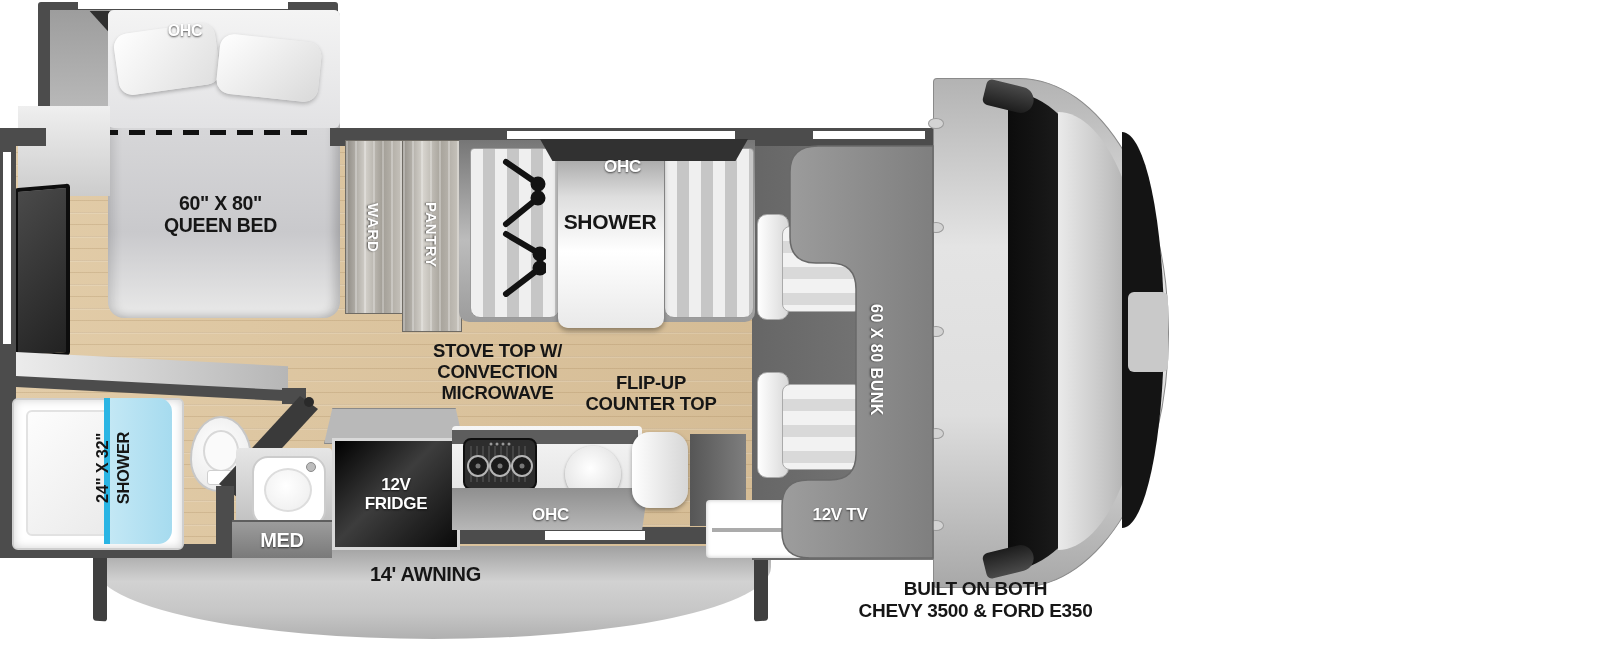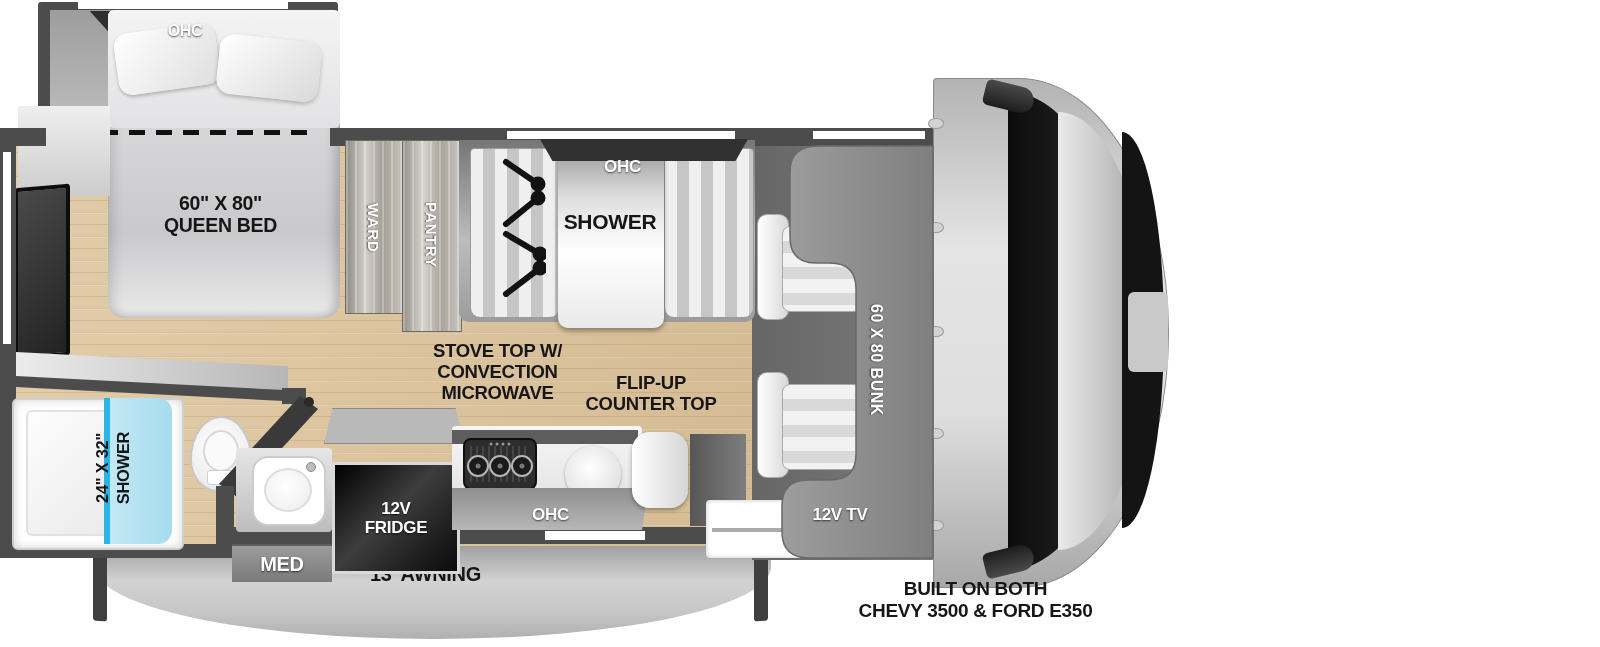--- a/index.html
+++ b/index.html
@@ -6,21 +6,21 @@
   #stage{
     position:relative;width:1600px;height:647px;background:#ffffff;overflow:hidden;
     font-family:"Liberation Sans","DejaVu Sans",sans-serif;font-weight:bold;
   }
   .abs{position:absolute;}
   .wall{background:#4c4c4c;}
   .win{background:#ffffff;}
   .lbl{color:#161616;text-align:center;white-space:pre-line;letter-spacing:-0.3px;line-height:1.12;}
   .lbl-w{color:#ffffff;text-shadow:0 1px 2px rgba(0,0,0,.65);}
   .vert{writing-mode:vertical-rl;display:flex;align-items:center;justify-content:center;}
-  .flexc{display:flex;align-items:center;justify-content:center;margin-top:24px;}
+  .flexc{display:flex;align-items:center;justify-content:center;}
   .bench{background:repeating-linear-gradient(90deg,#efefef 0 12px,#c6c6c6 12px 24px);
          border:1px solid #9a9a9a;border-radius:4px 4px 10px 10px;}
   .seatback{background:linear-gradient(90deg,#ffffff,#d8d8d8);border:1px solid #aaa;border-radius:10px;}
   .seatbase{background:repeating-linear-gradient(180deg,#f2f2f2 0 14px,#d9d9d9 14px 26px);
             border:1px solid #aaa;border-radius:8px;}
   .floor{
     background-color:#ddc5a0;
     background-image:
       repeating-linear-gradient(180deg,rgba(255,255,255,.15) 0 2px,rgba(255,255,255,0) 2px 24px),
       repeating-linear-gradient(180deg,rgba(140,105,60,.18) 0 1px,rgba(140,105,60,0) 1px 12px),
@@ -30,21 +30,21 @@
 </head>
 <body>
 
 <div id="stage">
 
   <div class="abs" style="left:95px;top:543px;width:676px;height:96px;
               background:linear-gradient(180deg,#9c9c9c,#d2d2d2 40%,#c6c6c6 72%,#b0b0b0);
               border-radius:6px 6px 50% 50% / 6px 6px 72px 72px;"></div>
   <div class="abs" style="left:93px;top:545px;width:14px;height:76px;background:#3f3f3f;transform:skewY(4deg);border-radius:3px;"></div>
   <div class="abs" style="left:754px;top:545px;width:14px;height:76px;background:#3f3f3f;transform:skewY(-4deg);border-radius:3px;"></div>
-  <div class="abs lbl" style="left:323px;top:563px;width:205px;font-size:20px;">13' AWNING</div>
+  <div class="abs lbl" style="left:323px;top:563px;width:205px;font-size:20px;">14' AWNING</div>
 
   <div class="abs floor" style="left:16px;top:140px;width:740px;height:406px;"></div>
   <div class="abs" style="left:752px;top:140px;width:190px;height:420px;background:linear-gradient(90deg,#666,#7c7c7c);"></div>
 
   <div class="abs" style="left:38px;top:2px;width:300px;height:140px;background:#4c4c4c;border-radius:3px;"></div>
   <div class="abs" style="left:50px;top:10px;width:276px;height:132px;background:linear-gradient(180deg,#9d9d9d,#c2c2c2);"></div>
   <div class="abs win" style="left:78px;top:2px;width:210px;height:7px;"></div>
   <div class="abs" style="left:83px;top:11px;width:222px;height:27px;background:#2f2f2f;
               clip-path:polygon(3% 0,97% 0,86% 100%,14% 100%);"></div>
 

